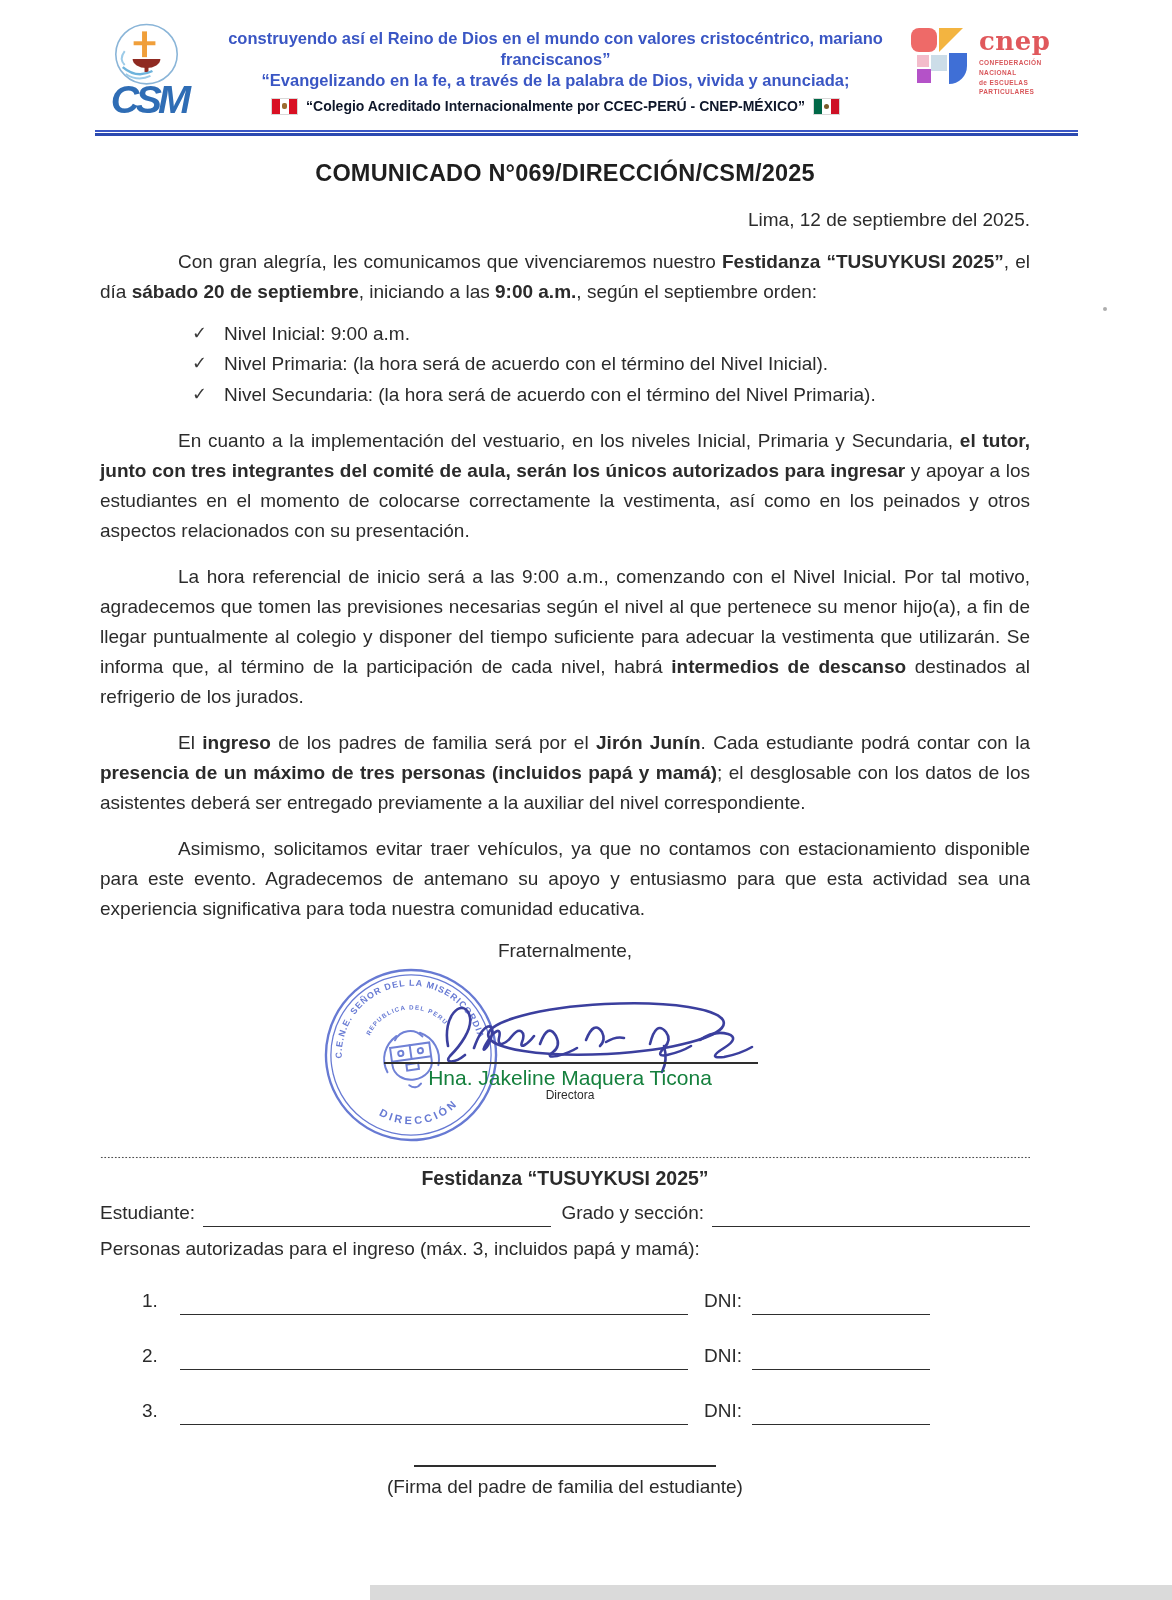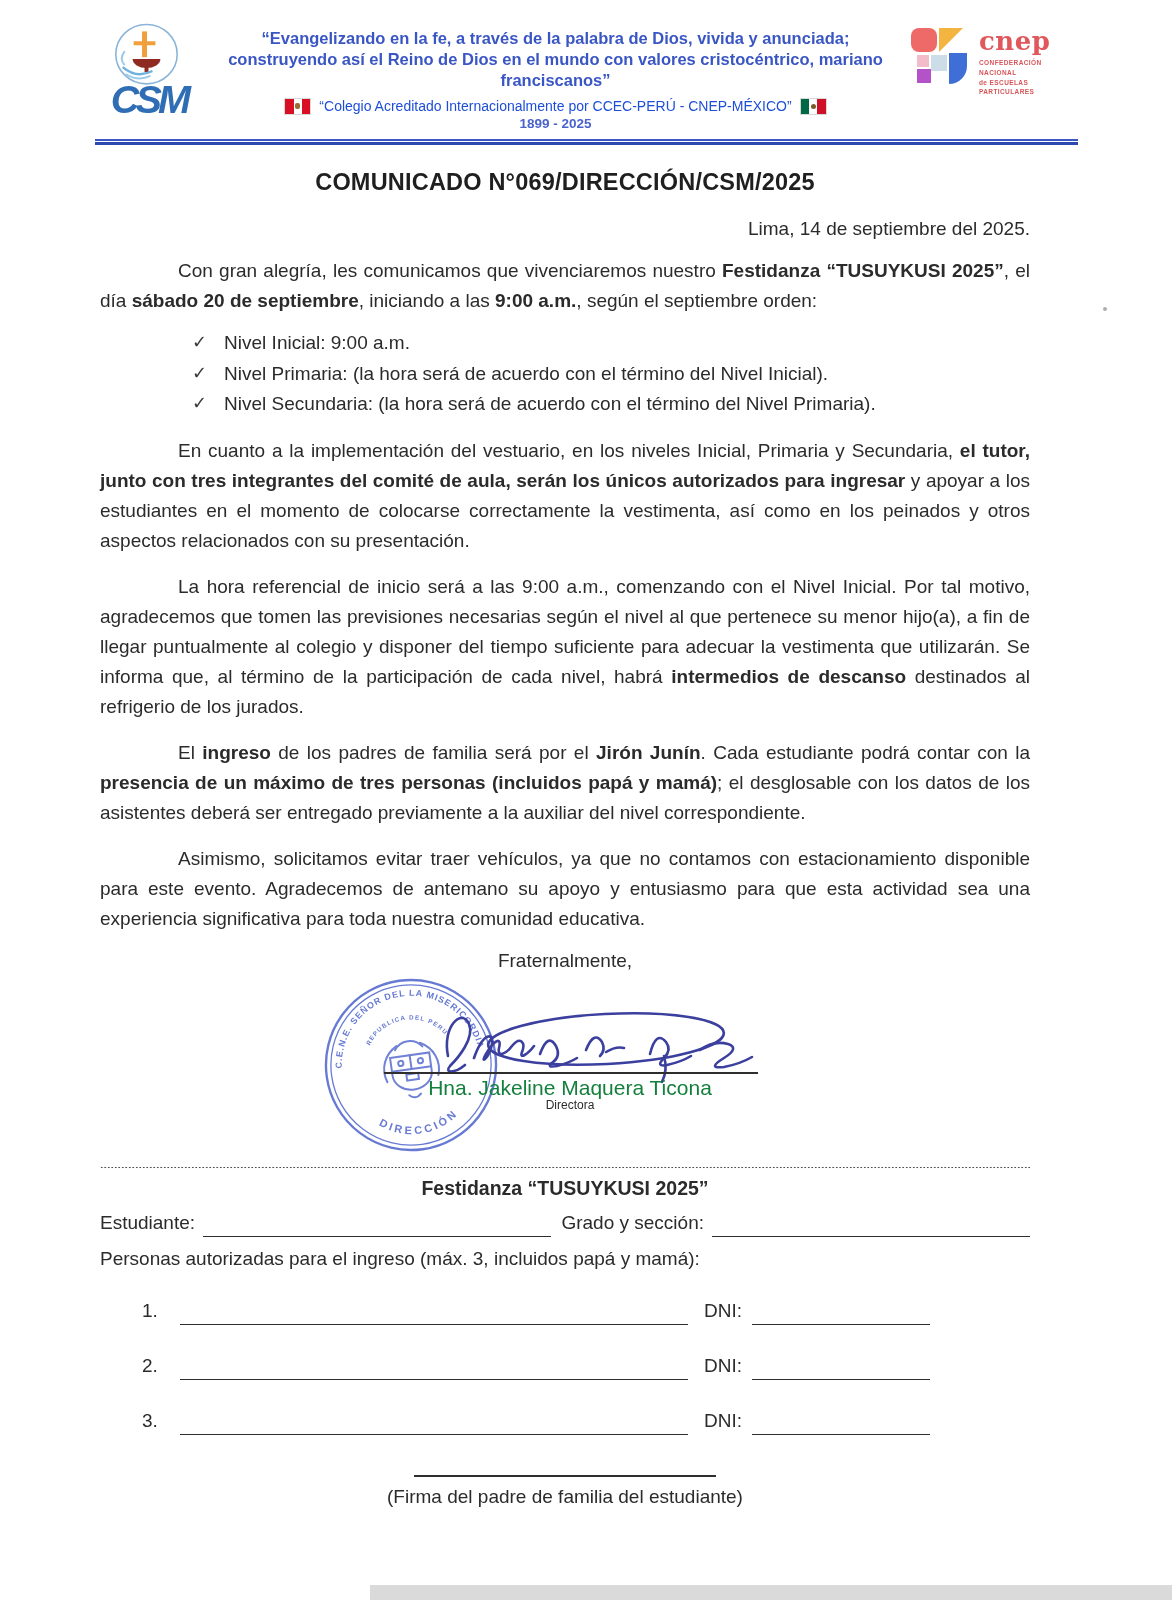--- a/index.html
+++ b/index.html
@@ -10,21 +10,21 @@
   }
   .page{position:relative;width:1172px;height:1600px;overflow:hidden;background:#fff;}
 
   
   .header{display:flex;align-items:flex-start;padding:20px 78px 0 95px;gap:6px;}
   .csm-logo{width:108px;flex:0 0 108px;}
   .csm-logo svg{width:104px;height:102px;display:block;}
   .header-center{flex:1;text-align:center;padding-top:8px;}
   .motto{color:#3a56c4;font-weight:bold;font-size:16.5px;line-height:1.28;}
   .accreditation-row{margin-top:7px;display:flex;justify-content:center;align-items:center;gap:9px;}
-  .accreditation-text{color:#1d4ed8;font-weight:normal;font-size:14px;}
+  .accreditation-text{color:#0f172a;font-weight:bold;font-size:14px;}
   .years{color:#4a63cc;font-weight:bold;font-size:13.5px;margin-top:2px;}
   .flag{display:inline-flex;width:25px;height:15px;box-shadow:0 0 0 1px #d8d8d8;flex:0 0 25px;}
   .flag i{display:block;flex:1;position:relative;}
   .flag-peru .f1,.flag-peru .f3{background:#d91023;}
   .flag-peru .f2{background:#ffffff;}
   .flag-peru .f2::after{content:"";position:absolute;left:50%;top:50%;width:5px;height:6px;margin:-3px 0 0 -2.5px;background:#9c6b2f;border-radius:2px;}
   .flag-mexico .f1{background:#006847;}
   .flag-mexico .f2{background:#ffffff;}
   .flag-mexico .f3{background:#ce1126;}
   .flag-mexico .f2::after{content:"";position:absolute;left:50%;top:50%;width:5px;height:5px;margin:-2.5px 0 0 -2.5px;background:#7a5a2a;border-radius:50%;}
@@ -95,37 +95,36 @@
         <rect x="50" y="46" width="4" height="5" fill="#8f2a22"></rect>
         <path d="M28,46 q14,12 30,4" stroke="#6db3dc" stroke-width="2.4" fill="none"></path>
         <path d="M31,53 q12,8 25,2" stroke="#9ccbe8" stroke-width="2" fill="none"></path>
         <path d="M30,30 q-6,8 0,14" stroke="#9ccbe8" stroke-width="2" fill="none"></path>
         <text x="16" y="92" font-size="40" font-style="italic" font-weight="bold" fill="#2f6db5" letter-spacing="-4">CSM</text>
       </svg>
     </div>
 
     <div class="header-center">
       <div class="motto">
+        <div>construyendo así el Reino de Dios en el mundo con valores cristocéntrico, mariano franciscanos”</div>
         <div>“Evangelizando en la fe, a través de la palabra de Dios, vivida y anunciada;</div>
-        <div>construyendo así el Reino de Dios en el mundo con valores cristocéntrico, mariano franciscanos”</div>
       </div>
       <div class="accreditation-row">
         <span class="flag flag-peru">
             <i class="f1"></i>
             <i class="f2"></i>
             <i class="f3"></i>
           </span>
         <span class="accreditation-text">“Colegio Acreditado Internacionalmente por CCEC-PERÚ - CNEP-MÉXICO”</span>
         <span class="flag flag-mexico">
             <i class="f1"></i>
             <i class="f2"></i>
             <i class="f3"></i>
           </span>
       </div>
-      <div class="years">1899 - 2025</div>
     </div>
 
     <div class="cnep-logo">
       <svg viewBox="0 0 60 58">
         <rect x="2" y="0" width="26" height="24" rx="8" fill="#ee6a68"></rect>
         <polygon points="30,0 54,0 30,24" fill="#f3b440"></polygon>
         <rect x="8" y="27" width="12" height="12" fill="#f3bccb"></rect>
         <rect x="22" y="27" width="16" height="16" fill="#ccdde8"></rect>
         <rect x="8" y="41" width="14" height="14" fill="#b452c8"></rect>
         <path d="M40,25 H58 V38 A18,18 0 0 1 40,56 Z" fill="#3f6fd6"></path>
@@ -138,21 +137,21 @@
           <div>de ESCUELAS</div>
           <div>PARTICULARES</div>
         </div>
       </div>
     </div>
   </header>
   <div class="header-rule"></div>
 
   <main class="content">
     <h1 class="doc-title">COMUNICADO N°069/DIRECCIÓN/CSM/2025</h1>
-    <div class="date-line">Lima, 14 de septiembre del 2025.</div>
+    <div class="date-line">Lima, 12 de septiembre del 2025.</div>
 
 
     <p class="para"><span>Con gran alegría, les comunicamos que vivenciaremos nuestro </span><span class="b">Festidanza “TUSUYKUSI 2025”</span><span>, el día </span><span class="b">sábado 20 de septiembre</span><span>, iniciando a las </span><span class="b">9:00 a.m.</span><span>, según el septiembre orden:</span></p>
 
     <ul class="schedule">
       <li>
           <span class="check">✓</span>
           <span>Nivel Inicial: 9:00 a.m.</span>
         </li>
       <li>

